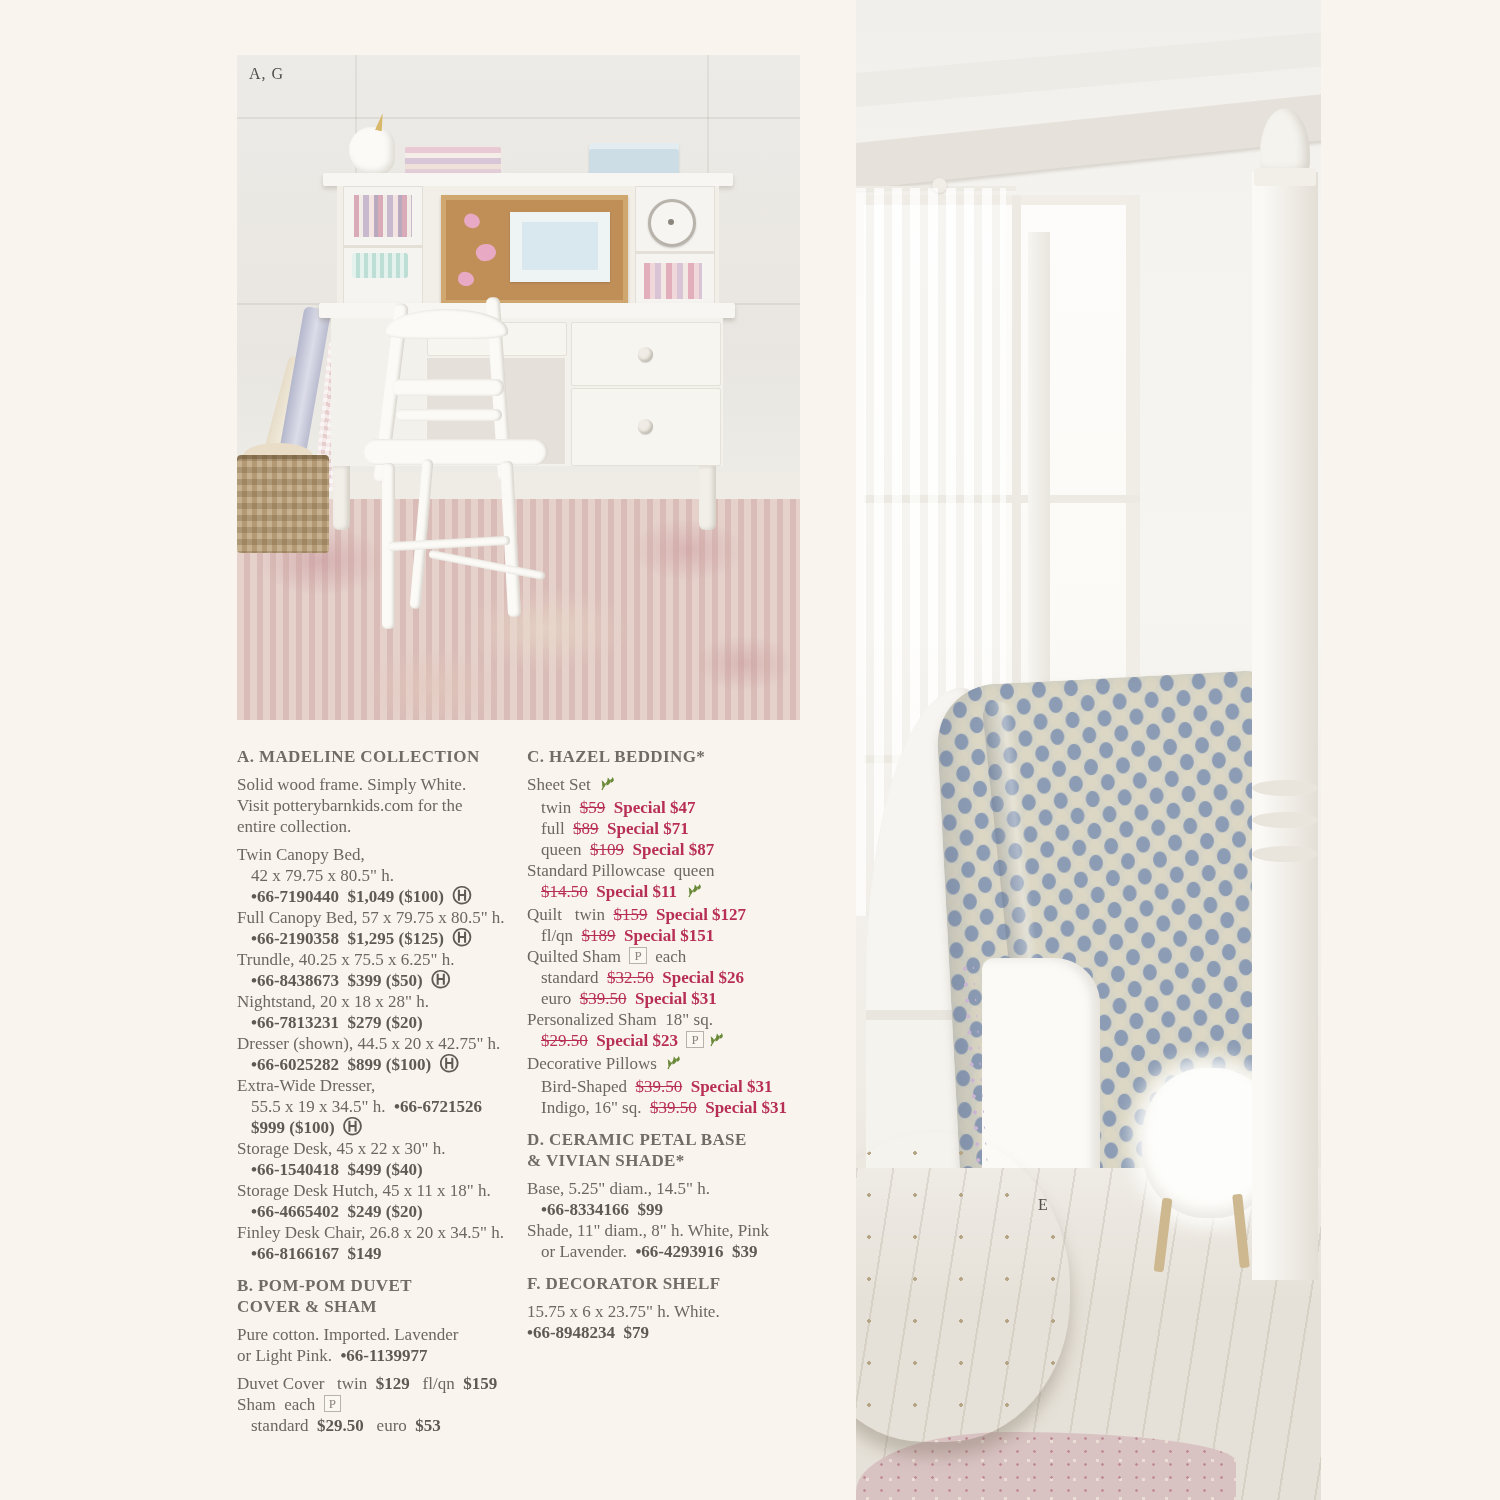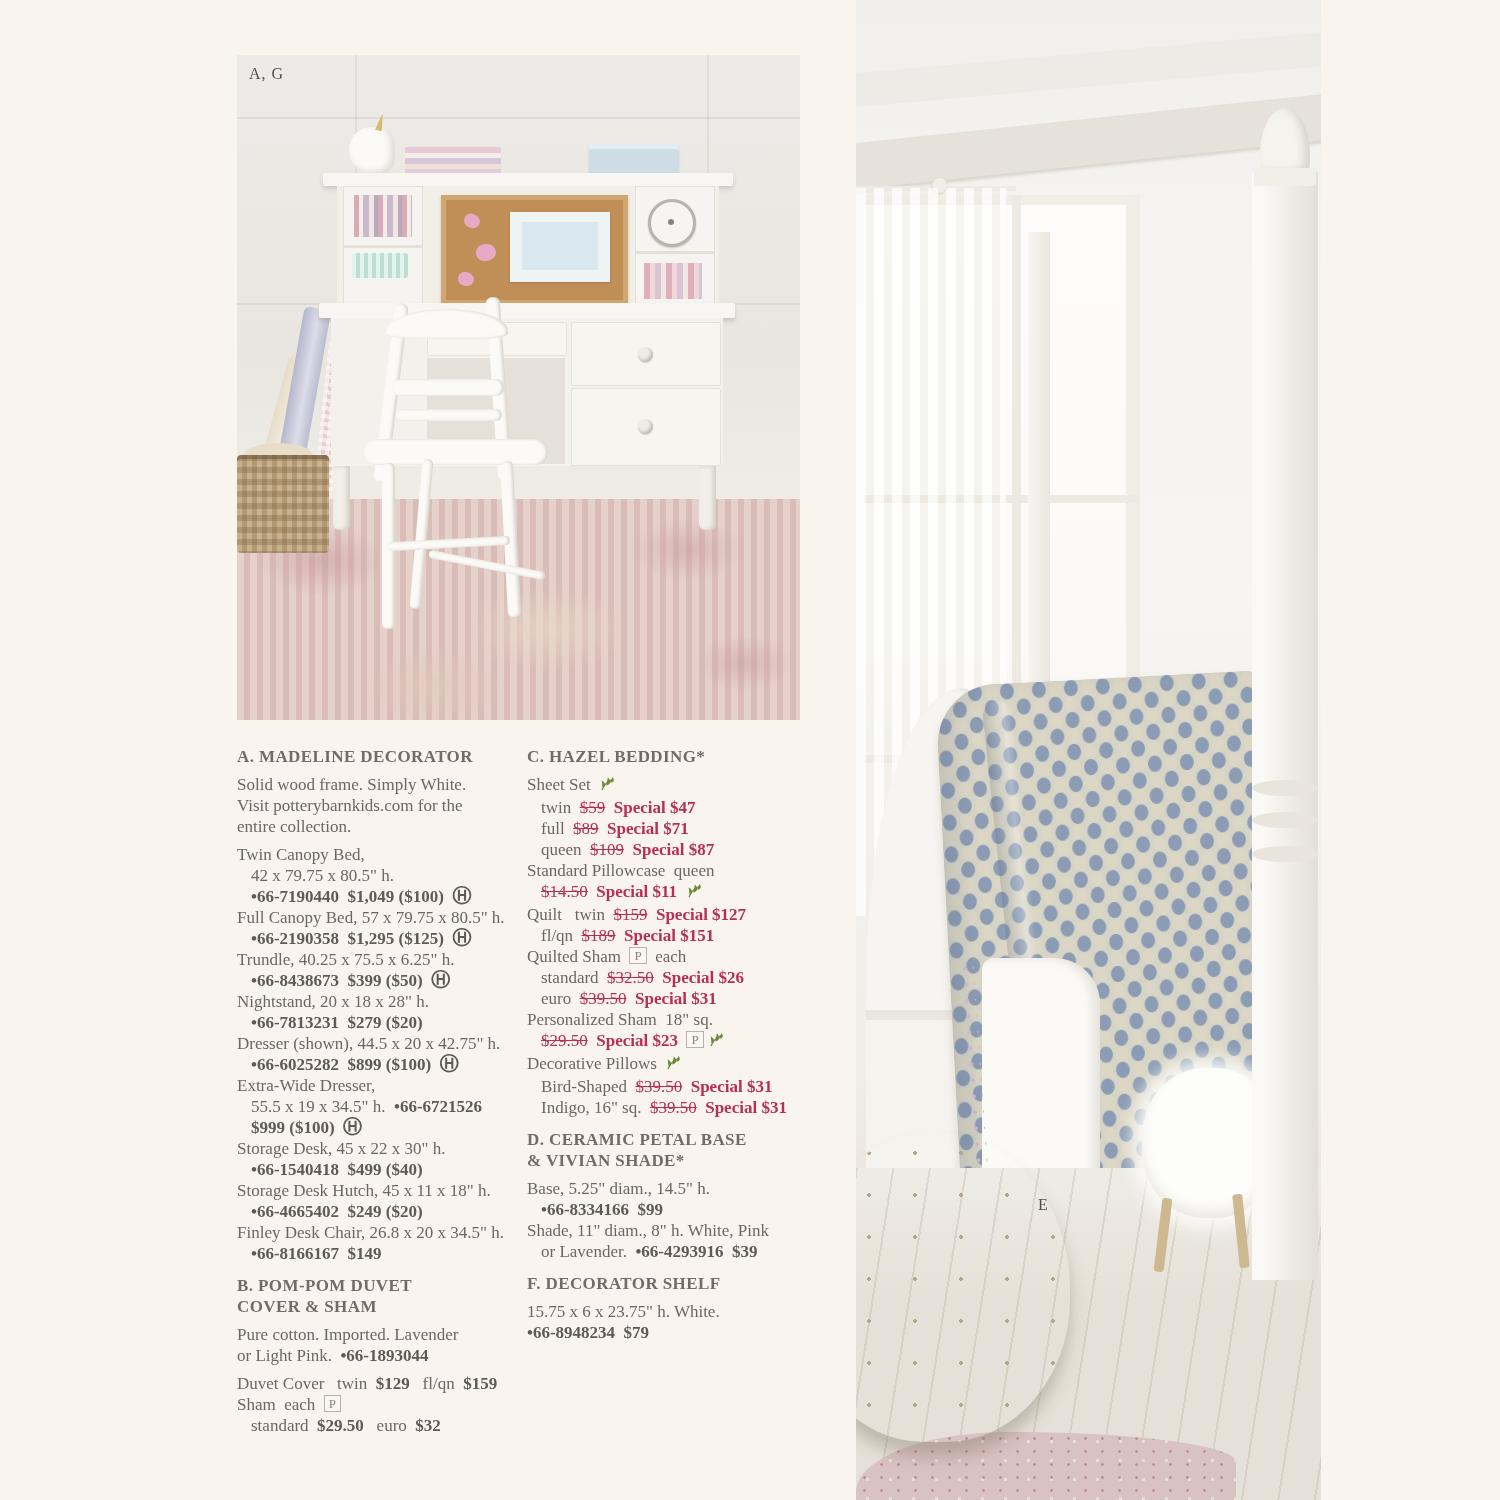--- a/index.html
+++ b/index.html
@@ -280,21 +280,21 @@
     <div class="post-cap"></div>
     <div class="post-carve" style="top:780px;"></div>
     <div class="post-carve" style="top:812px;"></div>
     <div class="post-carve" style="top:846px;"></div>
 
     <div class="photo-label" style="left:182px;top:1196px;">E</div>
   </div>
 
   <div class="col" id="col0">
       <div class="sec">
-        <div class="sec-h">A. MADELINE DECORATOR</div>
+        <div class="sec-h">A. MADELINE COLLECTION</div>
         <div class="para">
           <div class="line"><span class="sg">Solid wood frame. Simply White.</span></div>
           <div class="line"><span class="sg">Visit potterybarnkids.com for the</span></div>
           <div class="line"><span class="sg">entire collection.</span></div>
         </div>
         <div class="para">
           <div class="line"><span class="sg">Twin Canopy Bed,</span></div>
           <div class="line ind"><span class="sg">42 x 79.75 x 80.5" h.</span></div>
           <div class="line ind"><span class="sg b">•66-7190440  $1,049 ($100)  </span><span class="ic-h">Ⓗ</span></div>
           <div class="line"><span class="sg">Full Canopy Bed, 57 x 79.75 x 80.5" h.</span></div>
@@ -314,26 +314,26 @@
           <div class="line ind"><span class="sg b">•66-4665402  $249 ($20)</span></div>
           <div class="line"><span class="sg">Finley Desk Chair, 26.8 x 20 x 34.5" h.</span></div>
           <div class="line ind"><span class="sg b">•66-8166167  $149</span></div>
         </div>
       </div>
       <div class="sec">
         <div class="sec-h">B. POM-POM DUVET</div>
         <div class="sec-h">COVER &amp; SHAM</div>
         <div class="para">
           <div class="line"><span class="sg">Pure cotton. Imported. Lavender</span></div>
-          <div class="line"><span class="sg">or Light Pink.  </span><span class="sg b">•66-1893044</span></div>
+          <div class="line"><span class="sg">or Light Pink.  </span><span class="sg b">•66-1139977</span></div>
         </div>
         <div class="para">
           <div class="line"><span class="sg">Duvet Cover   twin  </span><span class="sg b">$129</span><span class="sg">   fl/qn  </span><span class="sg b">$159</span></div>
           <div class="line"><span class="sg">Sham  each  </span><span class="ic-p">P</span></div>
-          <div class="line ind"><span class="sg">standard  </span><span class="sg b">$29.50</span><span class="sg">   euro  </span><span class="sg b">$32</span></div>
+          <div class="line ind"><span class="sg">standard  </span><span class="sg b">$29.50</span><span class="sg">   euro  </span><span class="sg b">$53</span></div>
         </div>
       </div>
     </div>
   <div class="col" id="col1">
       <div class="sec">
         <div class="sec-h">C. HAZEL BEDDING*</div>
         <div class="para">
           <div class="line"><span class="sg">Sheet Set  </span><span class="ic-leaf"><svg width="18" height="16" viewBox="0 0 18 16">
                 <path d="M3 14 C5 9 9 5 14 3" stroke="#6b8a3a" fill="none" stroke-width="1.3"></path>
                 <path d="M4 12 C2.6 9.4 3.6 7 2.6 4.2 C5.8 6 6.8 8.4 5.6 10.6 Z" fill="#6b8a3a"></path>

